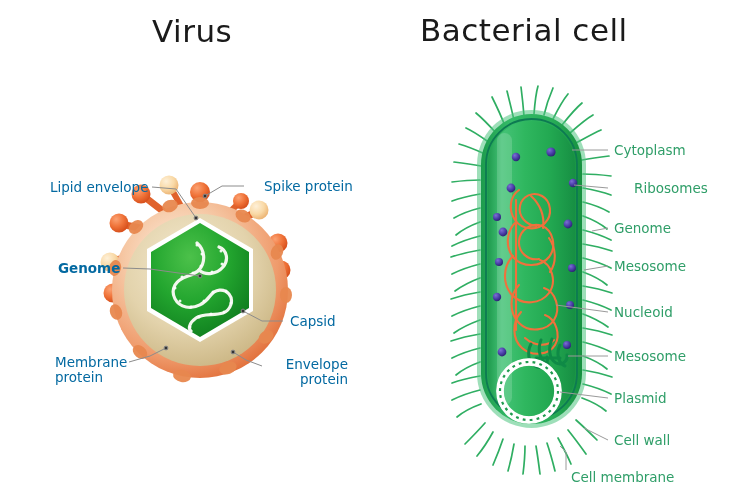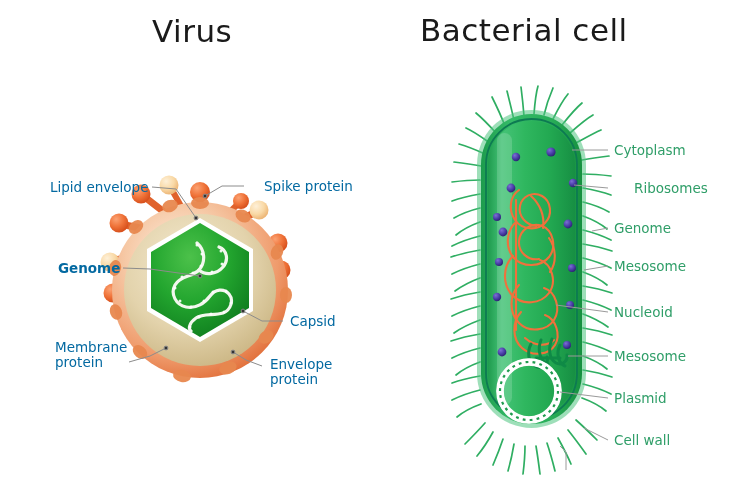--- a/index.html
+++ b/index.html
@@ -29,21 +29,21 @@
 
   .lbl {
     position: absolute;
     font-size: 13.5px;
     line-height: 15px;
     white-space: pre;
     color: #1a1a1a;
   }
   .lbl-dark { color: #0369a1; }
   .lbl-green { color: #2f9e68; }
-  .lbl-r { text-align: left; }
+  .lbl-r { text-align: right; }
 
   svg { display: block; }
   .svg-layer {
     position: absolute;
     left: 0;
     top: 0;
     width: 750px;
     height: 500px;
     pointer-events: none;
   }
@@ -382,21 +382,21 @@
   </svg>
 
   <div class="lbl lbl-dark" style="left:50px; top:180px;">Lipid envelope</div>
 
   <div class="lbl lbl-dark" style="left:264px; top:179px;">Spike protein</div>
 
   <div class="lbl lbl-dark" style="left:58px; top:261px;font-weight:bold;">Genome</div>
 
   <div class="lbl lbl-dark" style="left:290px; top:314px;">Capsid</div>
 
-  <div style="position:absolute; left:55px; top:340px;">
+  <div style="position:absolute; left:55px; top:355px;">
     <div class="lbl lbl-dark" style="position:relative; left:0; top:0;">Membrane</div>
     <div class="lbl lbl-dark" style="position:relative; left:0; top:0;">protein</div>
   </div>
 
   <div style="position:absolute; left:270px; top:357px; width:78px; text-align:right;">
     <div class="lbl lbl-dark lbl-r" style="position:relative; left:0; top:0; display:block;">Envelope</div>
     <div class="lbl lbl-dark lbl-r" style="position:relative; left:0; top:0; display:block;">protein</div>
   </div>
 
   <div class="lbl lbl-green" style="left:614px; top:143px;">Cytoplasm</div>
@@ -408,14 +408,15 @@
   <div class="lbl lbl-green" style="left:614px; top:259px;">Mesosome</div>
 
   <div class="lbl lbl-green" style="left:614px; top:305px;">Nucleoid</div>
 
   <div class="lbl lbl-green" style="left:614px; top:349px;">Mesosome</div>
 
   <div class="lbl lbl-green" style="left:614px; top:391px;">Plasmid</div>
 
   <div class="lbl lbl-green" style="left:614px; top:433px;">Cell wall</div>
 
+  <div class="lbl lbl-green" style="left:571px; top:470px;">Cell membrane</div>
 
 </div>
 
 </body></html>

